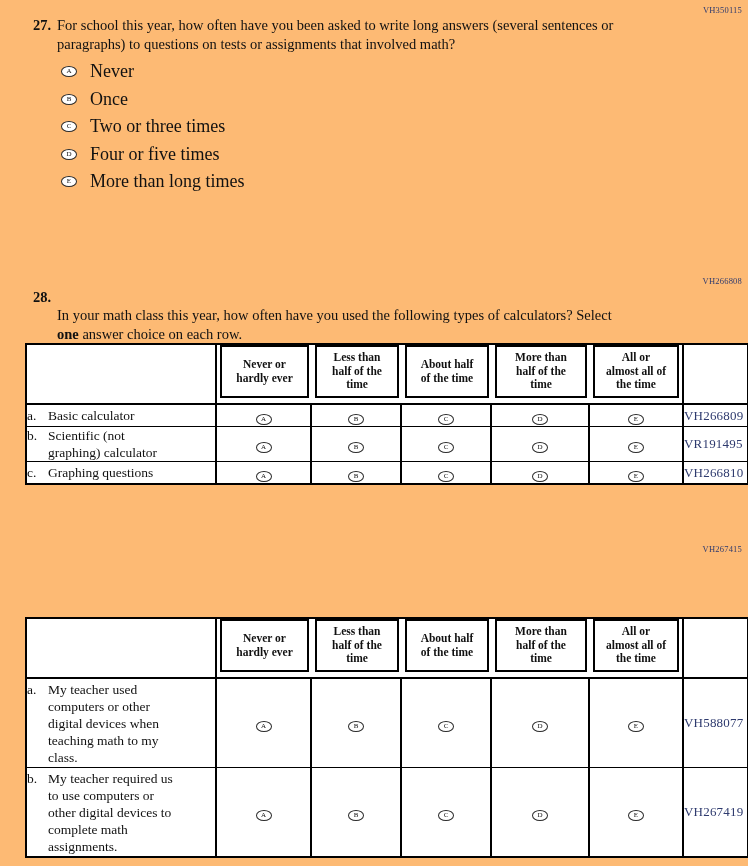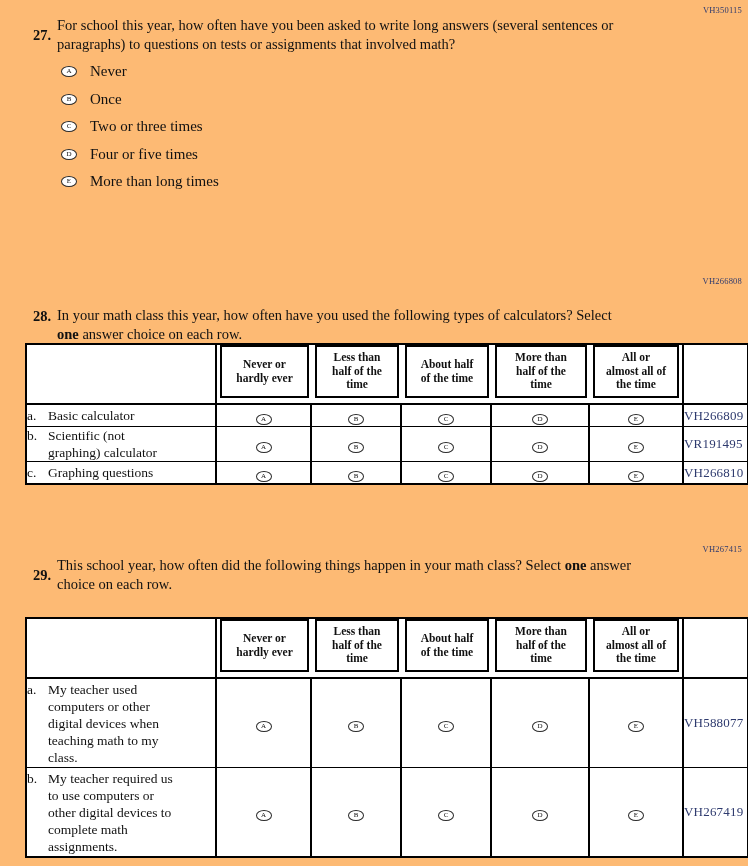--- a/index.html
+++ b/index.html
@@ -15,35 +15,35 @@
   }
   
   .acc-code {
     position: absolute;
     font-size: 8.5px;
     letter-spacing: 0.2px;
     color: #2e3a6e;
     font-family: "Liberation Serif", "DejaVu Serif", serif;
   }
   
-  .qhead { position: absolute; display: flex; align-items: center; }
+  .qhead { position: absolute; display: flex; }
   .qnum {
     font-weight: bold;
     font-size: 14.5px;
     width: 24px;
     flex: none;
     line-height: 1.34;
   }
   .qtext { font-size: 14.5px; line-height: 1.34; }
   .qtext b { font-weight: bold; }
 
   
   .options { position: absolute; left: 61px; top: 64px; list-style: none; margin: 0; padding: 0; }
   .options li { display: flex; align-items: center; margin-bottom: 12.5px; height: 15px; }
-  .opt-label { font-size: 15px; margin-left: 13px; }
+  .opt-label { font-size: 18px; margin-left: 13px; }
 
   
   .bubble {
     display: inline-flex;
     align-items: center;
     justify-content: center;
     width: 16px;
     height: 11px;
     border: 1px solid #2a2a2a;
     border-radius: 50%;
@@ -285,24 +285,20 @@
         <td class="bub last"><span class="bubble">
               <span class="bl">E</span>
             </span></td>
         <td class="codec">VH266810</td>
       </tr>
     </tbody>
   </table>
 
   <div class="acc-code" id="q29-code">VH267415</div>
 
-  <div class="qhead" id="q29-head">
-    <span class="qnum">29.</span>
-    <div class="qtext"><span>This school year, how often did the following things happen in your math class? Select </span><b>one</b><span> answer choice on each row.</span></div>
-  </div>
 
   <table class="grid" id="q29-table">
     <colgroup>
       <col style="width:190px">
         <col style="width:95px">
         <col style="width:90px">
         <col style="width:90px">
         <col style="width:98px">
         <col style="width:92px">
         <col style="width:65px">

